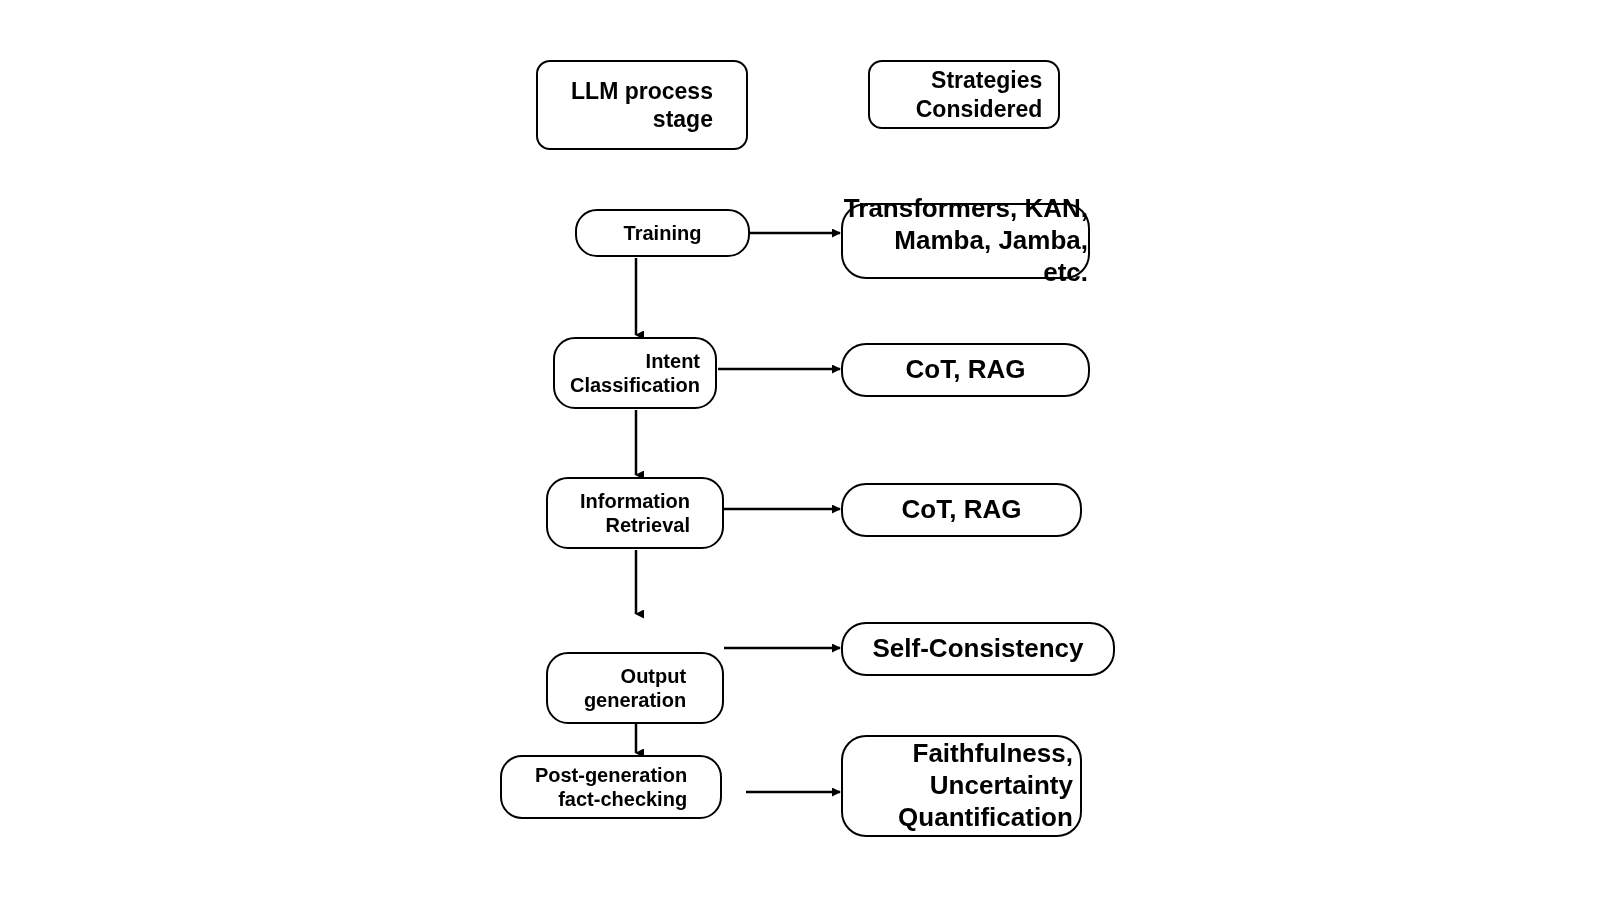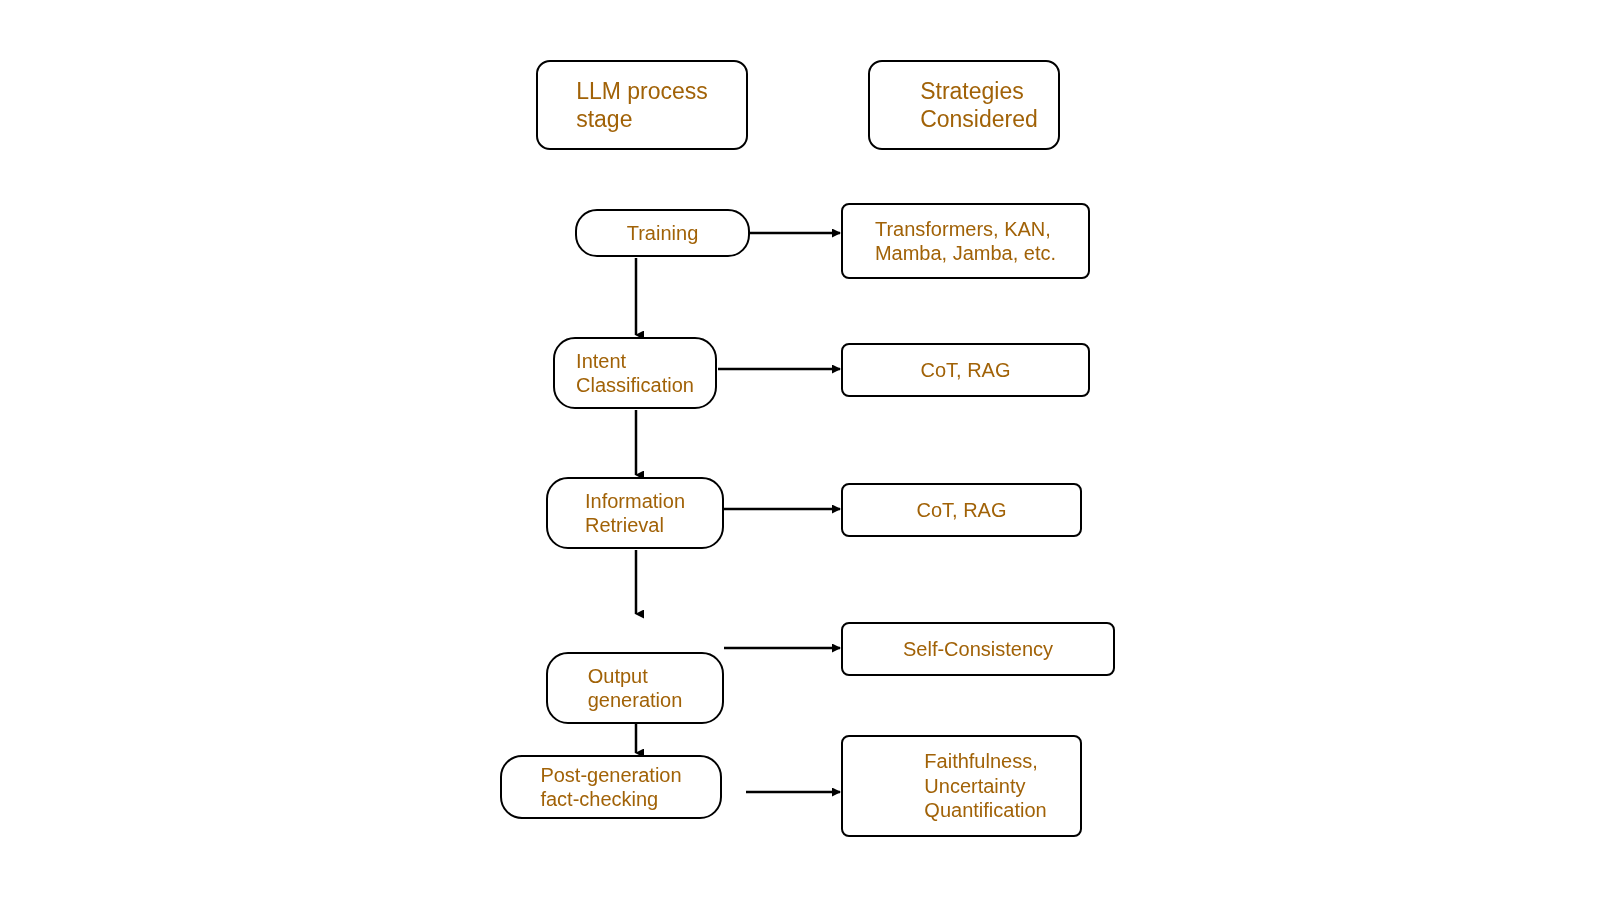--- a/index.html
+++ b/index.html
@@ -19,37 +19,37 @@
     height: 900px;
   }
   .node {
     position: absolute;
     box-sizing: border-box;
     border: 2.5px solid #000000;
     background: #ffffff;
     display: flex;
     align-items: center;
     justify-content: center;
-    text-align: left;
-    color: #a16207;
-    font-weight: normal;
+    text-align: right;
+    color: #000000;
+    font-weight: bold;
     line-height: 1.22;
     white-space: pre-line;
   }
   .header-node {
     border-radius: 14px;
     font-size: 23px;
   }
   .stage-node {
     border-radius: 22px;
     font-size: 20px;
   }
   .strategy-node {
-    border-radius: 8px;
-    font-size: 20px;
+    border-radius: 25px;
+    font-size: 26px;
   }
   svg.edges {
     position: absolute;
     left: 0;
     top: 0;
     width: 1600px;
     height: 900px;
     overflow: visible;
     pointer-events: none;
   }
@@ -77,21 +77,21 @@
         <line x1="724" y1="233" x2="840" y2="233" stroke="#000000" stroke-width="2.5" marker-end="url(#arrowright)"></line>
         <line x1="718" y1="369" x2="840" y2="369" stroke="#000000" stroke-width="2.5" marker-end="url(#arrowright)"></line>
         <line x1="724" y1="509" x2="840" y2="509" stroke="#000000" stroke-width="2.5" marker-end="url(#arrowright)"></line>
         <line x1="724" y1="648" x2="840" y2="648" stroke="#000000" stroke-width="2.5" marker-end="url(#arrowright)"></line>
         <line x1="746" y1="792" x2="840" y2="792" stroke="#000000" stroke-width="2.5" marker-end="url(#arrowright)"></line>
       </g>
   </svg>
   <div id="nodes-layer">
       <div class="node header-node" style="left: 536px; top: 60px; width: 212px; height: 90px;">LLM process
 stage</div>
-      <div class="node header-node" style="left: 868px; top: 60px; width: 192px; height: 90px; padding-left: 30px;">Strategies
+      <div class="node header-node" style="left: 868px; top: 60px; width: 192px; height: 69px; padding-left: 30px;">Strategies
 Considered</div>
       <div class="node stage-node" style="left: 575px; top: 209px; width: 175px; height: 48px;">Training</div>
       <div class="node stage-node" style="left: 553px; top: 337px; width: 164px; height: 72px;">Intent
 Classification</div>
       <div class="node stage-node" style="left: 546px; top: 477px; width: 178px; height: 72px;">Information
 Retrieval</div>
       <div class="node stage-node" style="left: 546px; top: 652px; width: 178px; height: 72px;">Output
 generation</div>
       <div class="node stage-node" style="left: 500px; top: 755px; width: 222px; height: 64px;">Post-generation
 fact-checking</div>

